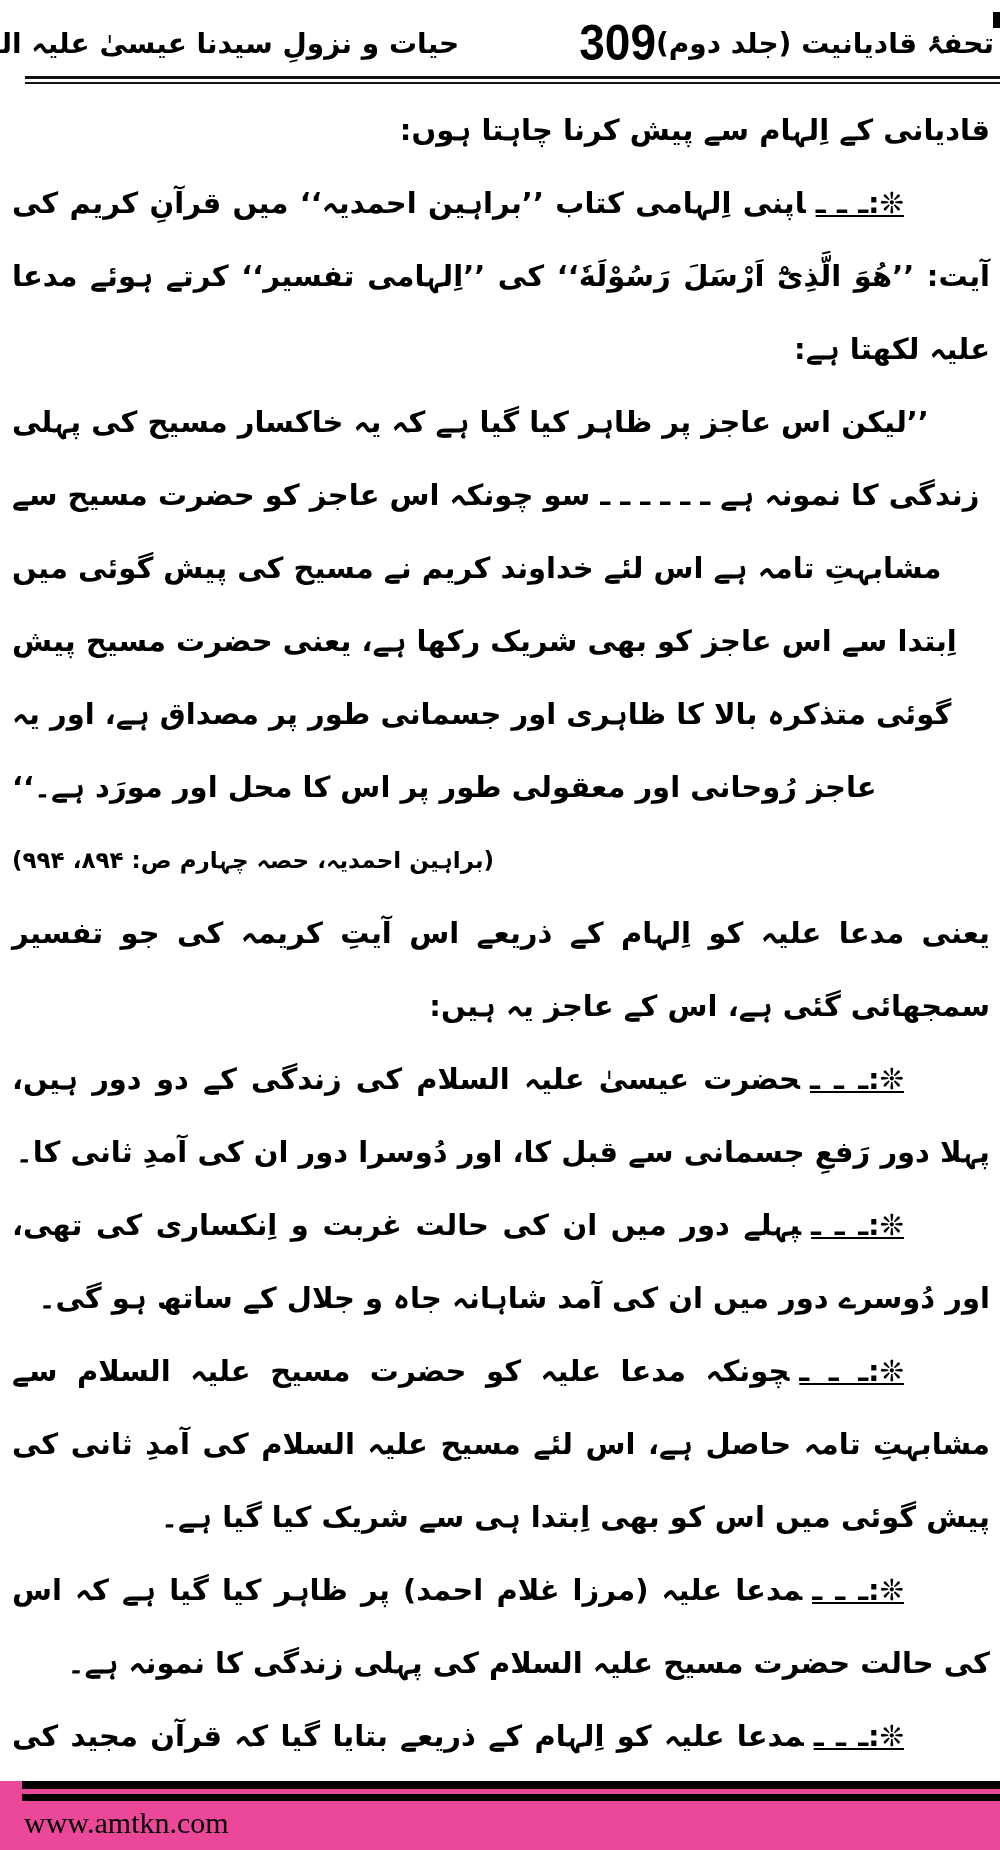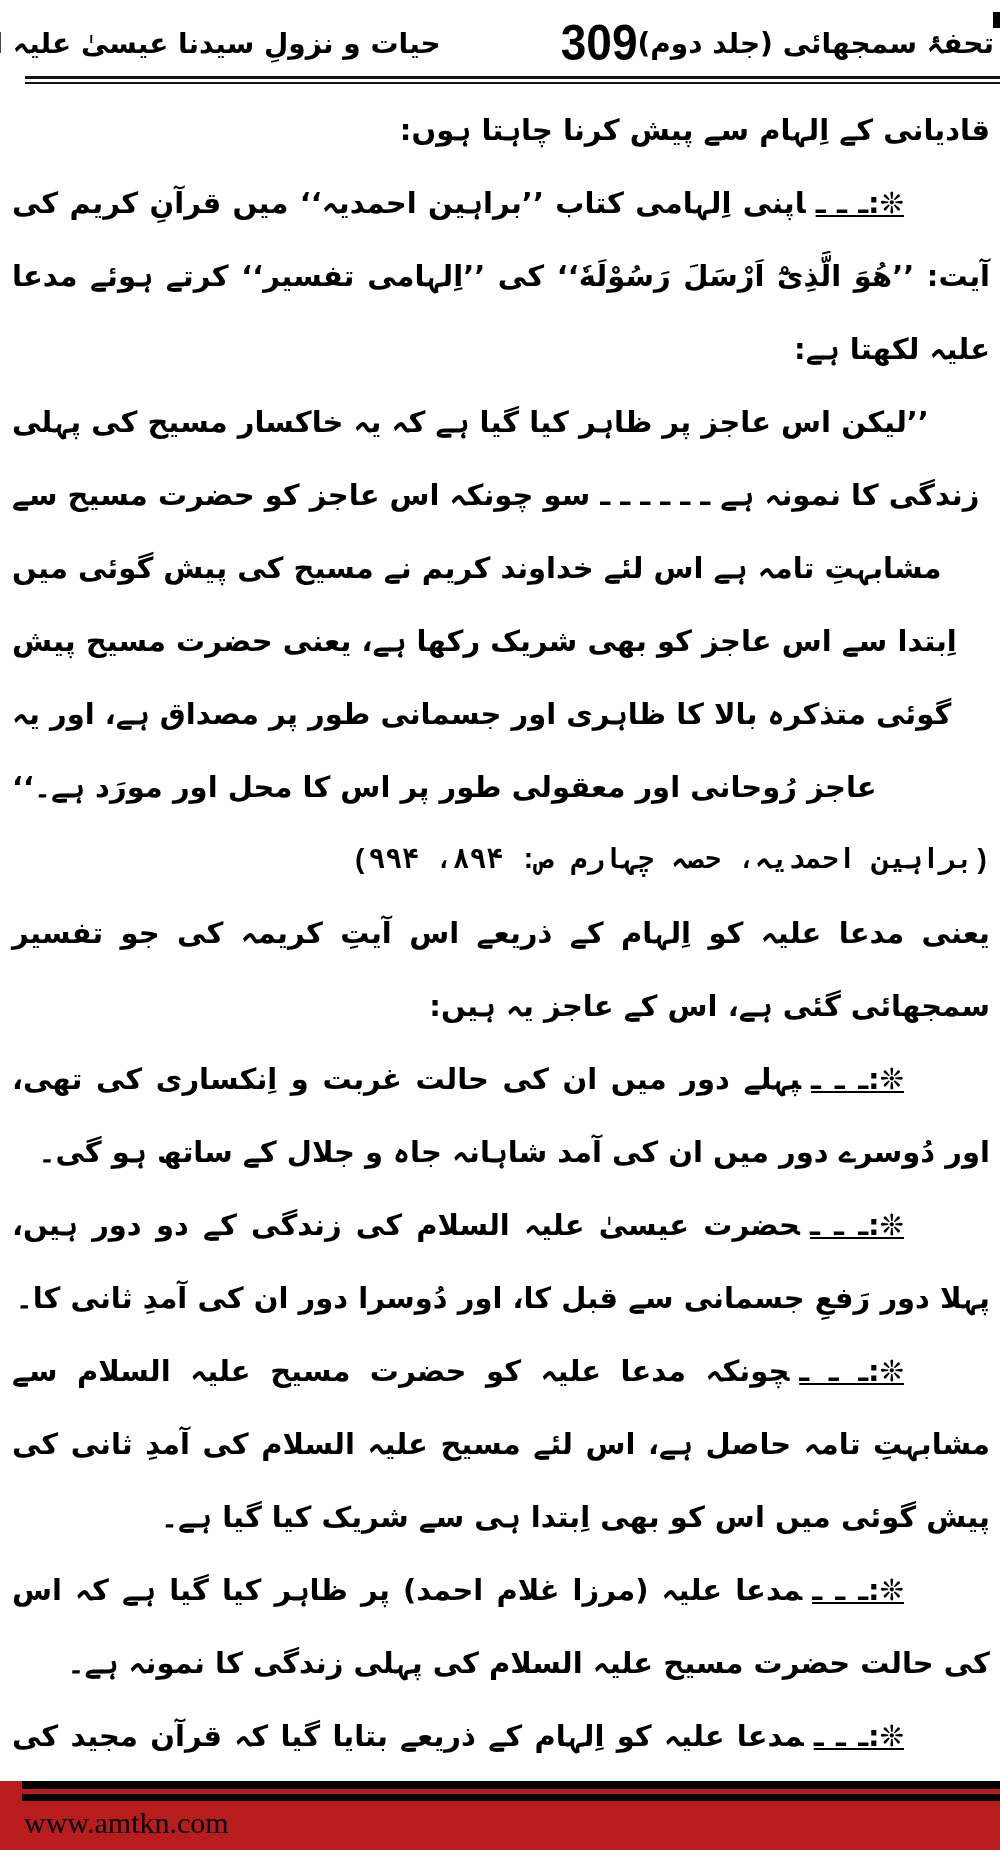--- a/index.html
+++ b/index.html
@@ -47,26 +47,25 @@
   .intro { text-align:right; }
   .bullet { text-indent:86px; margin-top:2px; }
   .bullet-marker { letter-spacing:2px;text-decoration:underline; }
   .bullet-text { margin-right:10px; }
   .quote {
     margin:0 62px 0 38px;
     text-align:left;
   }
   .citation {
     margin-left:0; margin-right:208px;
-    text-align:right;
-    font-size:28px;
-    font-family:Liberation Mono, monospace;
+    text-align:left;
+    font-size:23px;
   }
   
-  .footer { position:absolute; bottom:0; left:0; right:0; background:#b91c1c; }
+  .footer { position:absolute; bottom:0; left:0; right:0; background:#ec4899; }
   .footer-rule {
     margin-left:22px;
     height:5px;
     border-top:8px solid #000;
     border-bottom:7px solid #000;
   }
   .footer-urls {
     direction:ltr;
     display:flex; justify-content:space-between; align-items:baseline;
     font-family:"Liberation Serif", serif;
@@ -76,41 +75,41 @@
   }
 </style>
 </head>
 <body>
 
 <div class="page">
 
   <div class="scan-artifact"></div>
 
   <div class="header">
-    <div class="book-title">تحفۂ سمجھائی (جلد دوم)</div>
+    <div class="book-title">تحفۂ قادیانیت (جلد دوم)</div>
     <div class="page-number">309</div>
     <div class="chapter-title">حیات و نزولِ سیدنا عیسیٰ علیہ السلام</div>
   </div>
   <div class="header-rule"></div>
 
   <div class="body">
 
     <p class="intro">قادیانی کے اِلہام سے پیش کرنا چاہتا ہوں:</p>
 
     <p class="bullet"><span class="bullet-marker">❊:ـ ـ ـ</span><span class="bullet-text">اپنی اِلہامی کتاب ’’براہین احمدیہ‘‘ میں قرآنِ کریم کی آیت: ’’ھُوَ الَّذِیْٓ اَرْسَلَ رَسُوْلَهٗ‘‘ کی ’’اِلہامی تفسیر‘‘ کرتے ہوئے مدعا علیہ لکھتا ہے:</span></p>
 
     <p class="quote">’’لیکن اس عاجز پر ظاہر کیا گیا ہے کہ یہ خاکسار مسیح کی پہلی زندگی کا نمونہ ہے ـ ـ ـ ـ ـ ـ سو چونکہ اس عاجز کو حضرت مسیح سے مشابہتِ تامہ ہے اس لئے خداوند کریم نے مسیح کی پیش گوئی میں اِبتدا سے اس عاجز کو بھی شریک رکھا ہے، یعنی حضرت مسیح پیش گوئی متذکرہ بالا کا ظاہری اور جسمانی طور پر مصداق ہے، اور یہ عاجز رُوحانی اور معقولی طور پر اس کا محل اور مورَد ہے۔‘‘</p>
 
     <p class="citation">(براہین احمدیہ، حصہ چہارم ص: ۸۹۴، ۹۹۴)</p>
 
     <p class="explanation">یعنی مدعا علیہ کو اِلہام کے ذریعے اس آیتِ کریمہ کی جو تفسیر سمجھائی گئی ہے، اس کے عاجز یہ ہیں:</p>
 
+    <p class="bullet"><span class="bullet-marker">❊:ـ ـ ـ</span><span class="bullet-text">حضرت عیسیٰ علیہ السلام کی زندگی کے دو دور ہیں، پہلا دور رَفعِ جسمانی سے قبل کا، اور دُوسرا دور ان کی آمدِ ثانی کا۔</span></p>
+
     <p class="bullet"><span class="bullet-marker">❊:ـ ـ ـ</span><span class="bullet-text">پہلے دور میں ان کی حالت غربت و اِنکساری کی تھی، اور دُوسرے دور میں ان کی آمد شاہانہ جاہ و جلال کے ساتھ ہو گی۔</span></p>
-
-    <p class="bullet"><span class="bullet-marker">❊:ـ ـ ـ</span><span class="bullet-text">حضرت عیسیٰ علیہ السلام کی زندگی کے دو دور ہیں، پہلا دور رَفعِ جسمانی سے قبل کا، اور دُوسرا دور ان کی آمدِ ثانی کا۔</span></p>
 
     <p class="bullet"><span class="bullet-marker">❊:ـ ـ ـ</span><span class="bullet-text">چونکہ مدعا علیہ کو حضرت مسیح علیہ السلام سے مشابہتِ تامہ حاصل ہے، اس لئے مسیح علیہ السلام کی آمدِ ثانی کی پیش گوئی میں اس کو بھی اِبتدا ہی سے شریک کیا گیا ہے۔</span></p>
 
     <p class="bullet"><span class="bullet-marker">❊:ـ ـ ـ</span><span class="bullet-text">مدعا علیہ (مرزا غلام احمد) پر ظاہر کیا گیا ہے کہ اس کی حالت حضرت مسیح علیہ السلام کی پہلی زندگی کا نمونہ ہے۔</span></p>
 
     <p class="bullet"><span class="bullet-marker">❊:ـ ـ ـ</span><span class="bullet-text">مدعا علیہ کو اِلہام کے ذریعے بتایا گیا کہ قرآن مجید کی مندرجہ بالا پیش گوئی (ھُوَ الَّذِیْٓ اَرْسَلَ رَسُوْلَهٗ الاٰیة) کا ظاہری اور جسمانی مصداق حضرت مسیح علیہ</span></p>
 
   </div>
 
   <div class="footer">

